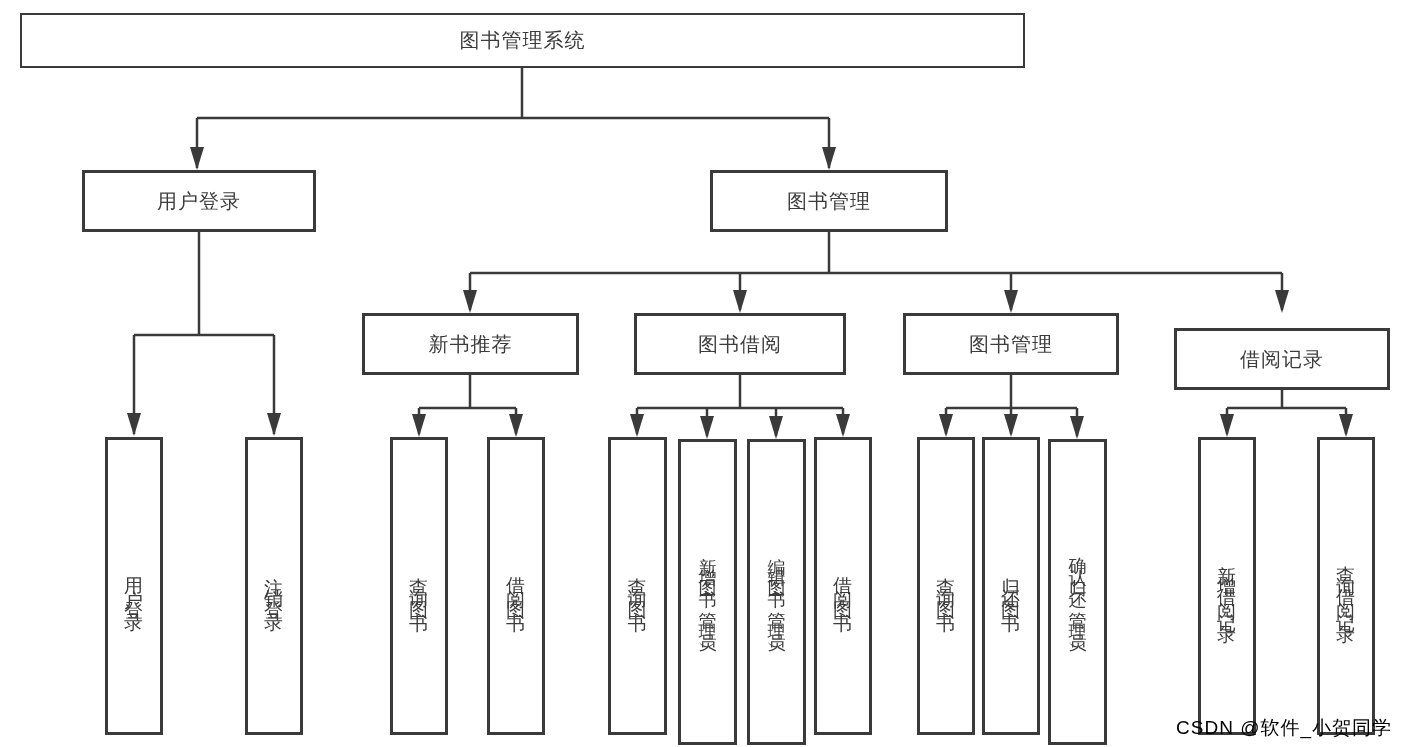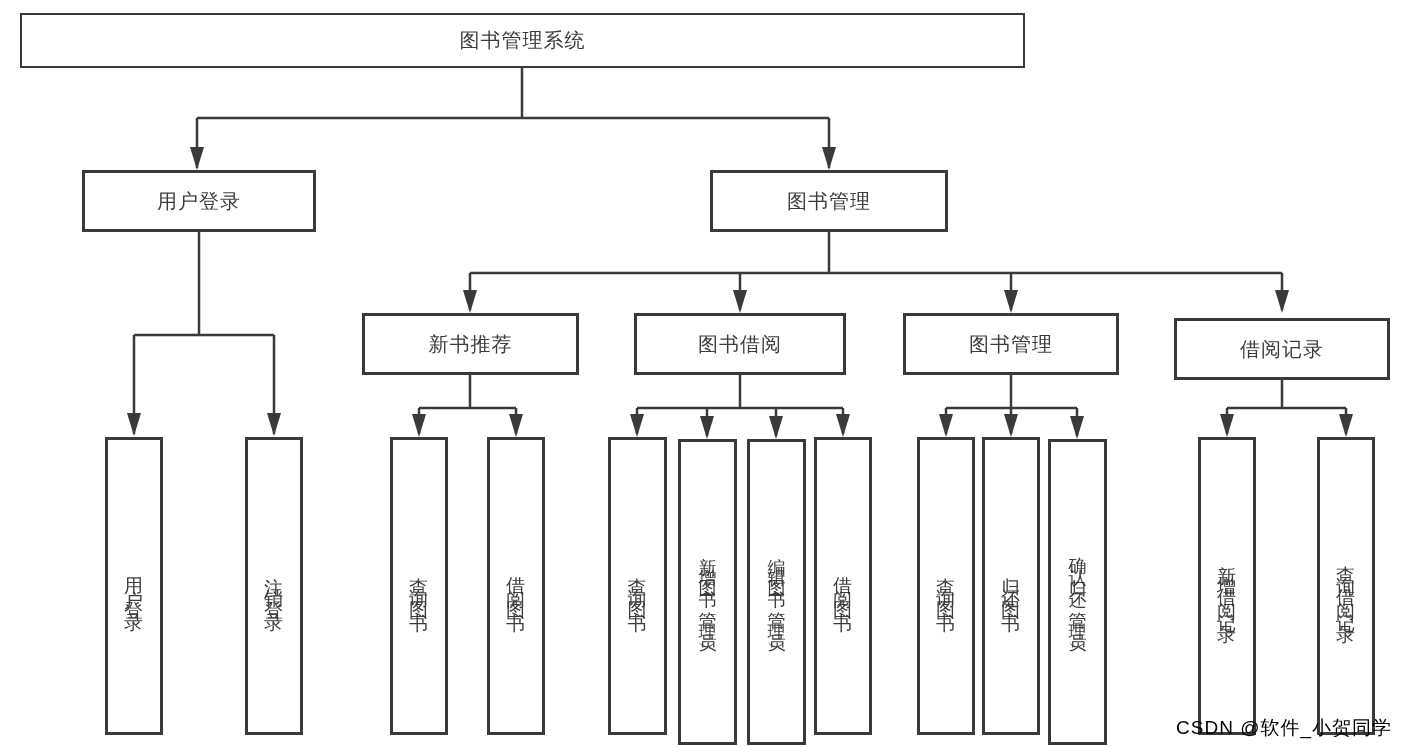--- a/index.html
+++ b/index.html
@@ -126,21 +126,21 @@
   </svg>
 
   <div class="box h root" style="left:20px; top:13px; width:1005px; height:55px;">图书管理系统</div>
 
   <div class="box h" style="left:82px; top:170px; width:234px; height:62px;">用户登录</div>
   <div class="box h" style="left:710px; top:170px; width:238px; height:62px;">图书管理</div>
 
   <div class="box h" style="left:362px; top:313px; width:217px; height:62px;">新书推荐</div>
   <div class="box h" style="left:634px; top:313px; width:212px; height:62px;">图书借阅</div>
   <div class="box h" style="left:903px; top:313px; width:216px; height:62px;">图书管理</div>
-  <div class="box h" style="left:1174px; top:318px; width:216px; height:62px;">借阅记录</div>
+  <div class="box h" style="left:1174px; top:328px; width:216px; height:62px;">借阅记录</div>
 
   <div class="box v" style="left:105px; top:437px; width:58px; height:298px;">用户登录</div>
   <div class="box v" style="left:245px; top:437px; width:58px; height:298px;">注销登录</div>
 
   <div class="box v" style="left:390px; top:437px; width:58px; height:298px;">查询图书</div>
   <div class="box v" style="left:487px; top:437px; width:58px; height:298px;">借阅图书</div>
 
   <div class="box v" style="left:608px; top:437px; width:59px; height:298px;">查询图书</div>
   <div class="box v tight" style="left:678px; top:439px; width:59px; height:306px;">新增图书（管理员）</div>
   <div class="box v tight" style="left:747px; top:439px; width:59px; height:306px;">编辑图书（管理员）</div>

